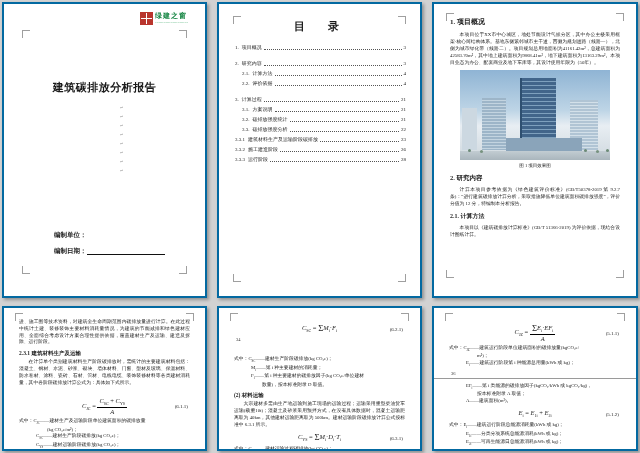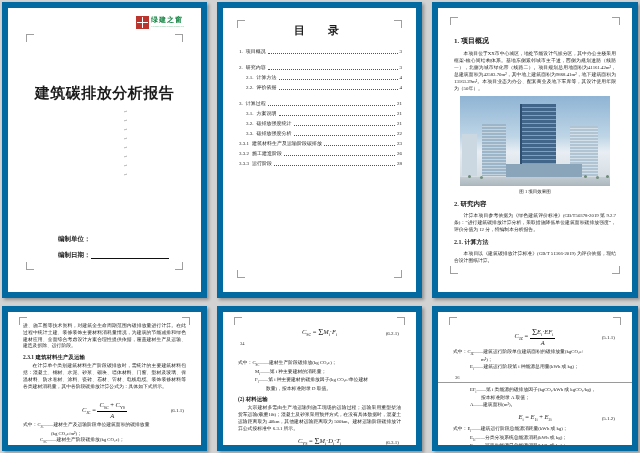--- a/index.html
+++ b/index.html
@@ -1,58 +1,58 @@
 <!DOCTYPE html>
 <html><head>
 <meta charset="utf-8">
 <style>
   html,body{margin:0;padding:0;background:#d2d2d2;}
   .canvas{position:relative;width:640px;height:453px;background:#d2d2d2;overflow:hidden;
           display:grid;grid-template-columns:205px 205px 206px;grid-template-rows:296px 145px;
           column-gap:10px;row-gap:8px;padding:2px;box-sizing:border-box;
           font-family:"Liberation Serif", serif;color:#1b1b1b;}
-  .page{position:relative;background:#fff;border:6px solid #0369a1;box-shadow:2px 2px 3px rgba(0,0,0,.30);
+  .page{position:relative;background:#fff;border:2px solid #0369a1;box-shadow:2px 2px 3px rgba(0,0,0,.30);
         overflow:hidden;box-sizing:border-box;}
   
   .cm{position:absolute;width:7px;height:7px;border:0 solid #9f9f9f;}
   .cm.tl{border-top-width:1px;border-left-width:1px}
   .cm.tr{border-top-width:1px;border-right-width:1px}
   .cm.bl{border-bottom-width:1px;border-left-width:1px}
   .cm.br{border-bottom-width:1px;border-right-width:1px}
 
   
   .logo{position:absolute;top:8px;right:6px;display:flex;align-items:flex-start;gap:2px;}
   .seal{width:13px;height:13px;background:#b9352d;position:relative;flex:none;}
   .seal:before{content:"";position:absolute;left:6px;top:1px;width:1px;height:11px;background:#fff;}
   .seal:after{content:"";position:absolute;top:6px;left:1px;height:1px;width:11px;background:#fff;}
   .logo-txt{display:flex;flex-direction:column;line-height:1;}
   .logo-name{font-size:7px;font-weight:bold;color:#1e8a4a;letter-spacing:1px;font-family:"Liberation Sans",sans-serif;}
   .logo-dots{font-size:5px;color:#2aa05a;letter-spacing:-.5px;margin-top:1px;overflow:hidden;white-space:nowrap;width:44px;}
   .cover-t1{position:absolute;top:54px;left:0;width:100%;text-align:center;font-size:10px;font-weight:bold;}
-  .cover-t2{position:absolute;top:76px;left:0;width:100%;text-align:center;font-size:15px;font-weight:bold;letter-spacing:.5px;}
+  .cover-t2{position:absolute;top:76px;left:0;width:100%;text-align:center;font-size:11px;font-weight:bold;letter-spacing:.5px;}
   .pilcol{position:absolute;left:116px;top:102px;display:flex;flex-direction:column;gap:5px;}
   .pilcol span{font-size:4px;color:#8f8f8f;line-height:1;}
   .cover-fields{position:absolute;left:50px;top:228px;font-size:6.5px;font-weight:bold;line-height:1;}
   .cover-field{display:flex;align-items:flex-end;margin-bottom:9px;}
   .u-short{display:inline-block;width:34px;height:6px;}
   .u-long{display:inline-block;width:78px;height:6px;border-bottom:1px solid #111;}
 
   
   .toc-title{margin-top:15px;text-align:center;font-size:11px;font-weight:bold;letter-spacing:6px;}
   .toc-list{margin:8px 14px 0 16px;}
   .toc-row{display:flex;align-items:flex-end;font-size:5px;line-height:1;margin-top:5px;}
   .toc-row.gap{margin-top:11px;}
   .toc-row.lvl2{padding-left:7px;}
   .toc-num{margin-right:3px;white-space:nowrap;}
   .toc-t{white-space:nowrap;}
   .toc-fill{flex:1;border-bottom:1px dotted #555;height:4px;margin:0 2px;}
   .toc-p{white-space:nowrap;}
 
   
-  .doc-pad{padding:13px 16px 0 16px;margin-top:15px;}
+  .doc-pad{padding:13px 16px 0 16px;}
   .h1{font-size:7px;font-weight:bold;margin:0 0 4px 0;}
   .h2{font-size:6.5px;font-weight:bold;margin:6px 0 3px 0;}
   .h3{font-size:6px;font-weight:bold;margin:5px 0 3px 0;}
   .body-p{font-size:4.8px;line-height:7px;text-align:justify;text-indent:2em;margin:0;}
   .render{position:relative;width:150px;height:90px;margin:4px auto 0;overflow:hidden;
           background:linear-gradient(#8fb4d4 0%,#bed5e6 45%,#e8eef3 62%,#cfd8de 100%);}
   .bld{position:absolute;}
   .b-main{left:60px;top:8px;width:34px;height:72px;
           background:repeating-linear-gradient(to bottom,#42658a 0 3px,#7ea0bd 3px 4px);
           border-left:2px solid #2e4f70;}

